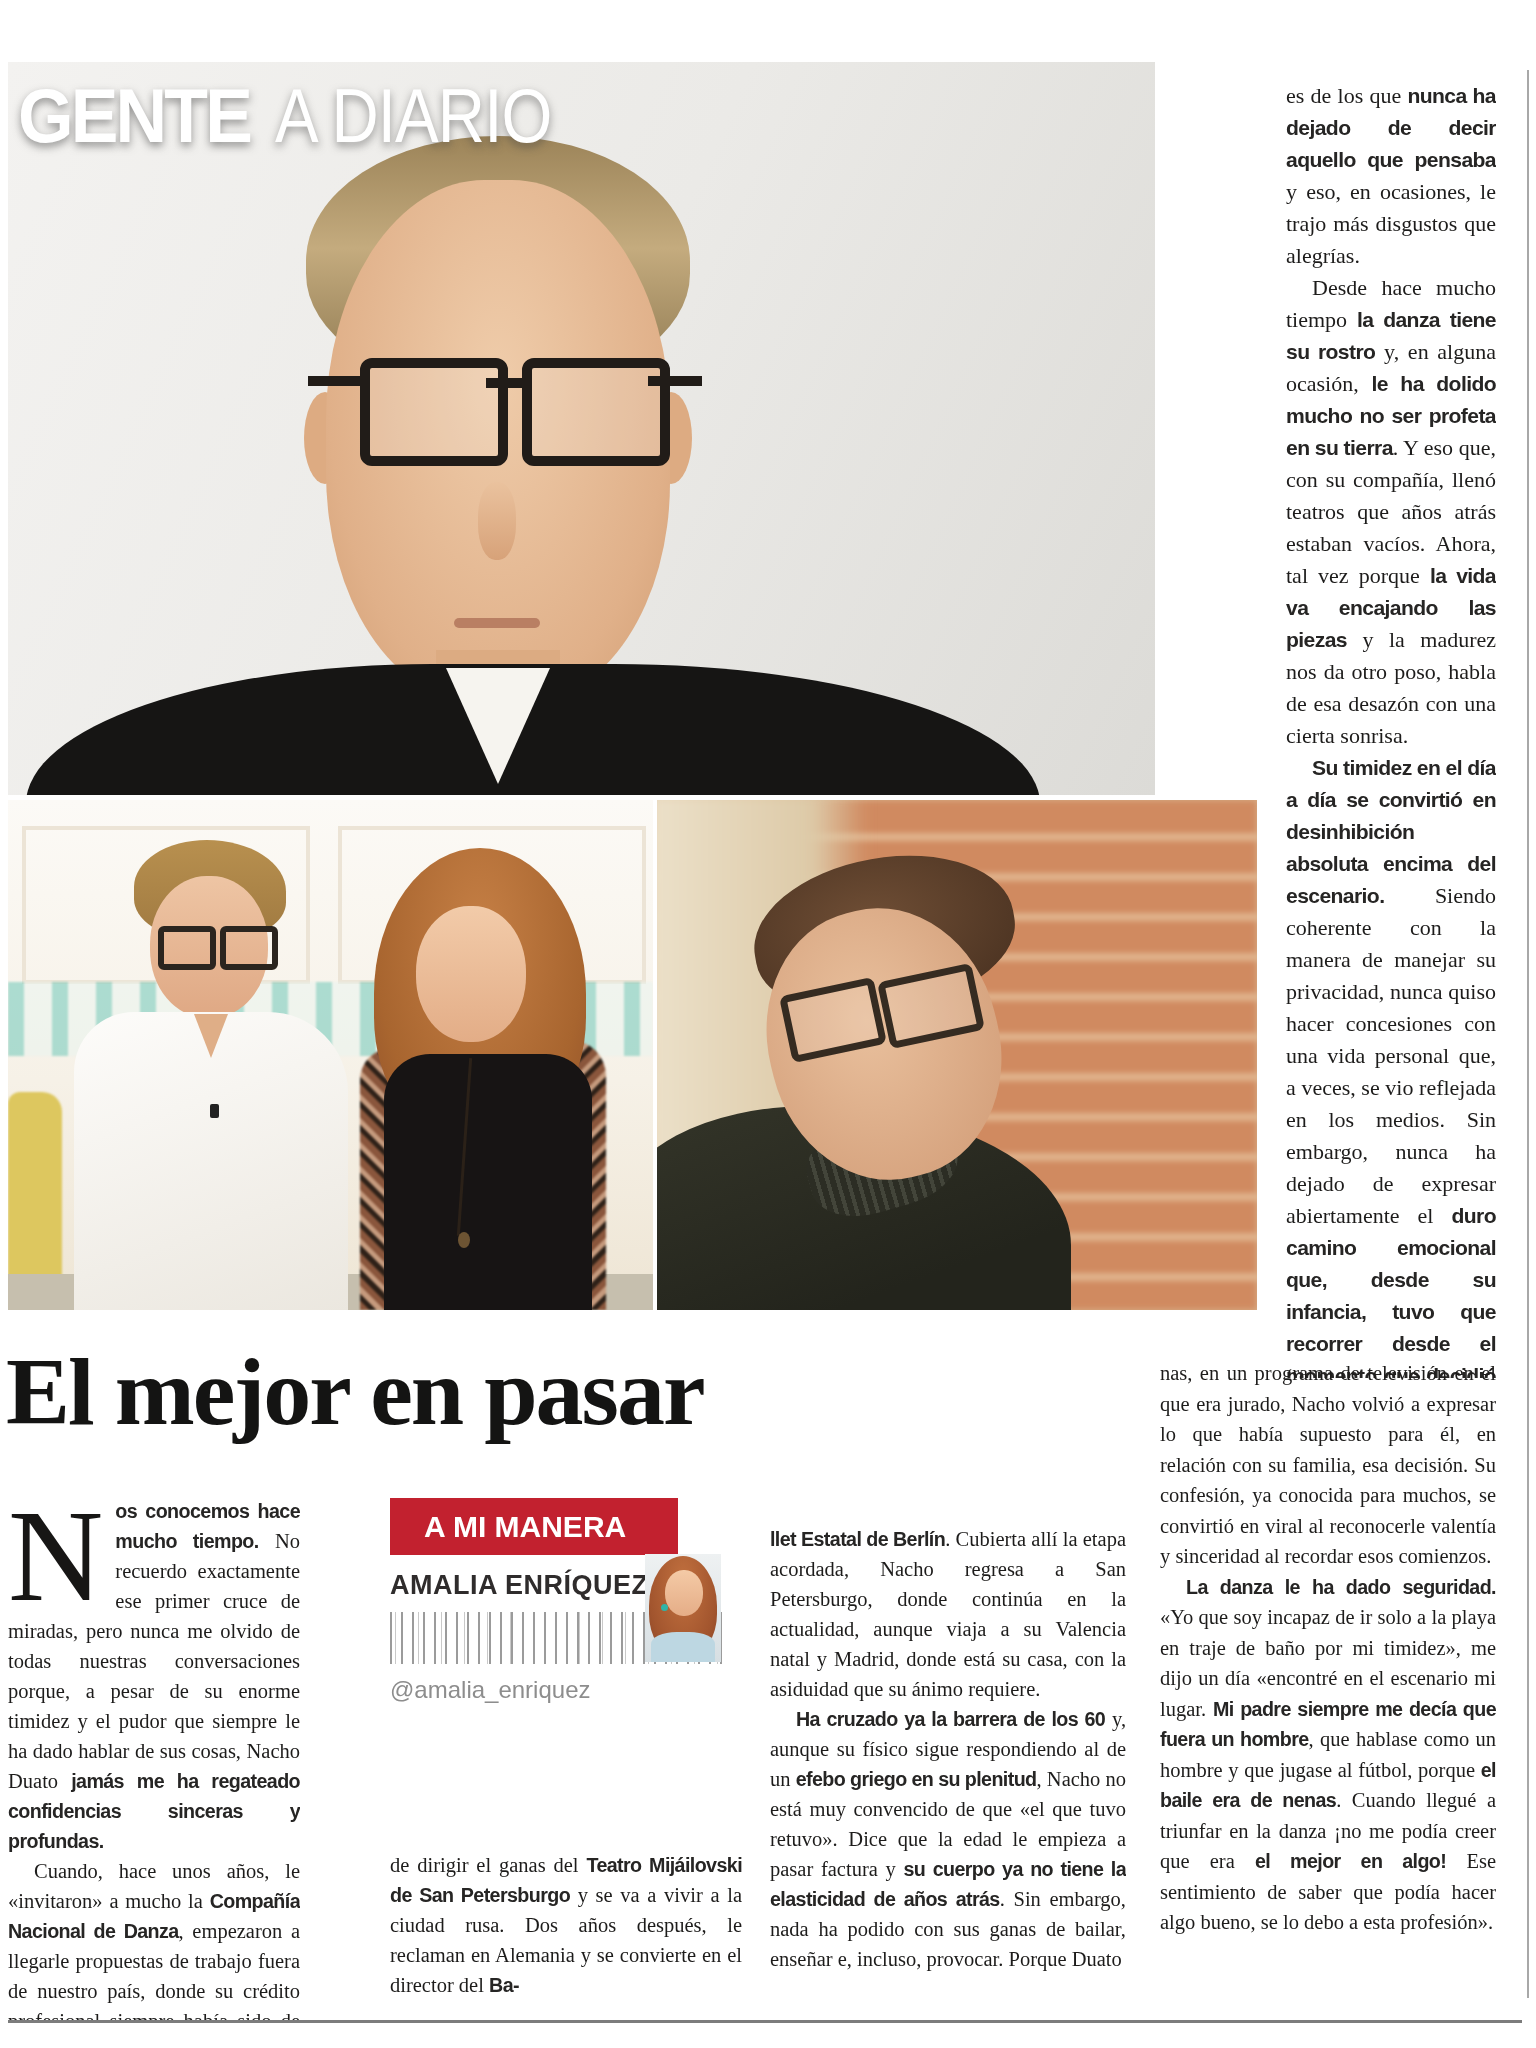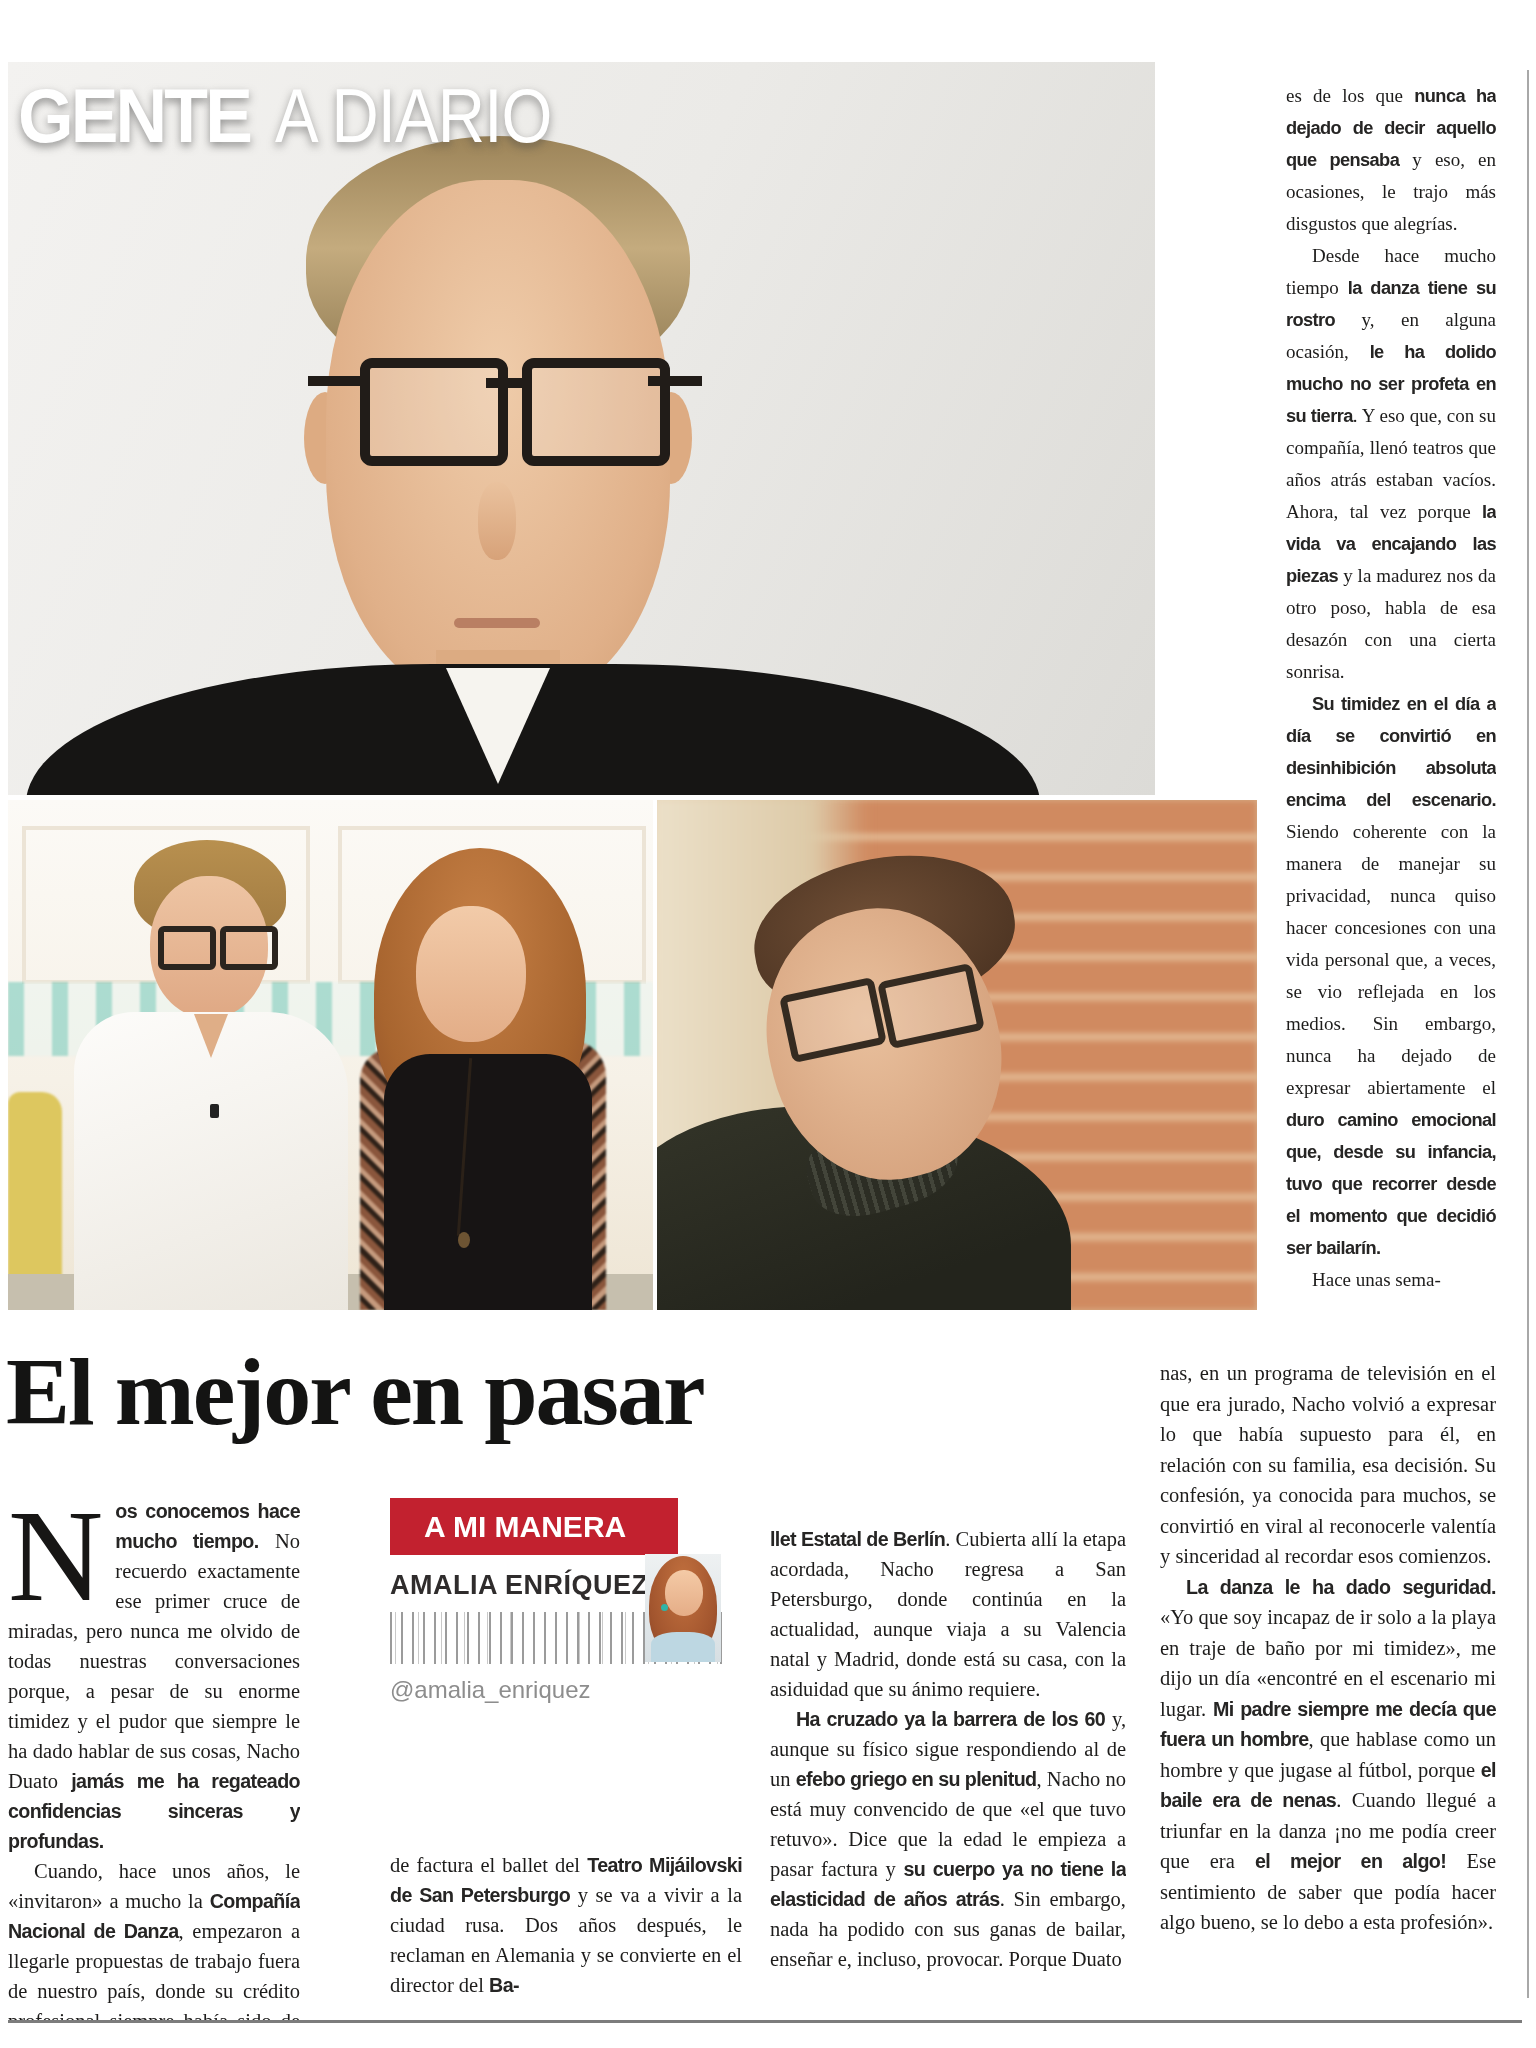--- a/index.html
+++ b/index.html
@@ -9,21 +9,21 @@
   .abs{position:absolute;}
 
   
   .para{margin:0;text-align:justify;}
   .para.ind{text-indent:26px;}
   .b{font-family:"Liberation Sans",sans-serif;font-weight:700;font-size:.96em;letter-spacing:-0.6px;color:#262524;}
   .drop{float:left;font-family:"Liberation Serif",serif;font-size:132px;line-height:100px;
         padding:10px 12px 0 0;color:#171615;}
 
   .col{position:absolute;overflow:hidden;}
-  .narrowcol{left:1286px;top:80px;width:210px;height:1298px;font-size:19px;line-height:32px;}
+  .narrowcol{left:1286px;top:80px;width:210px;height:1298px;font-size:22px;line-height:32px;}
   .col1{left:8px;top:1496px;width:292px;height:524px;font-size:20.5px;line-height:30px;}
   .col2{left:390px;top:1850px;width:352px;height:170px;font-size:20.5px;line-height:30px;}
   .col3{left:770px;top:1496px;width:356px;height:524px;font-size:20.5px;line-height:30px;margin-top:28px;}
   .col4{left:1160px;top:1358px;width:336px;height:660px;font-size:20.5px;line-height:30.5px;}
 
   
   .headline{position:absolute;left:6px;top:1336px;margin:0;font-family:"Liberation Serif",serif;
             font-weight:700;font-size:96px;letter-spacing:-2px;color:#141413;}
   .masthead{position:absolute;left:10px;top:10px;white-space:nowrap;
             font-family:"Liberation Sans",sans-serif;color:#fff;
@@ -208,21 +208,21 @@
   <div class="abs barcode"></div>
   <div class="abs colphoto">
     <div class="cp-hair"></div>
     <div class="cp-face"></div>
     <div class="cp-ear"></div>
     <div class="cp-top"></div>
   </div>
   <div class="abs box-handle">@amalia_enriquez</div>
 
   <div class="col col2">
-      <p class="para"><span>de factura el ballet del </span><span class="b">Teatro Mijáilovski de San Petersburgo</span><span> y se va a vivir a la ciudad rusa. Dos años después, le reclaman en Alemania y se convierte en el director del </span><span class="b">Ba-</span></p>
+      <p class="para"><span>de dirigir el ganas del </span><span class="b">Teatro Mijáilovski de San Petersburgo</span><span> y se va a vivir a la ciudad rusa. Dos años después, le reclaman en Alemania y se convierte en el director del </span><span class="b">Ba-</span></p>
     </div>
   <div class="col col3">
       <p class="para"><span class="b">llet Estatal de Berlín</span><span>. Cubierta allí la etapa acordada, Nacho regresa a San Petersburgo, donde continúa en la actualidad, aunque viaja a su Valencia natal y Madrid, donde está su casa, con la asiduidad que su ánimo requiere.</span></p>
       <p class="para ind"><span class="b">Ha cruzado ya la barrera de los 60</span><span> y, aunque su físico sigue respondiendo al de un </span><span class="b">efebo griego en su plenitud</span><span>, Nacho no está muy convencido de que «el que tuvo retuvo». Dice que la edad le empieza a pasar factura y </span><span class="b">su cuerpo ya no tiene la elasticidad de años atrás</span><span>. Sin embargo, nada ha podido con sus ganas de bailar, enseñar e, incluso, provocar. Porque Duato</span></p>
     </div>
   <div class="col col4">
       <p class="para"><span>nas, en un programa de televisión en el que era jurado, Nacho volvió a expresar lo que había supuesto para él, en relación con su familia, esa decisión. Su confesión, ya conocida para muchos, se convirtió en viral al reconocerle valentía y sinceridad al recordar esos comienzos.</span></p>
       <p class="para ind"><span class="b">La danza le ha dado seguridad.</span><span> «Yo que soy incapaz de ir solo a la playa en traje de baño por mi timidez», me dijo un día «encontré en el escenario mi lugar. </span><span class="b">Mi padre siempre me decía que fuera un hombre</span><span>, que hablase como un hombre y que jugase al fútbol, porque </span><span class="b">el baile era de nenas</span><span>. Cuando llegué a triunfar en la danza ¡no me podía creer que era </span><span class="b">el mejor en algo!</span><span> Ese sentimiento de saber que podía hacer algo bueno, se lo debo a esta profesión».</span></p>
     </div>
 

